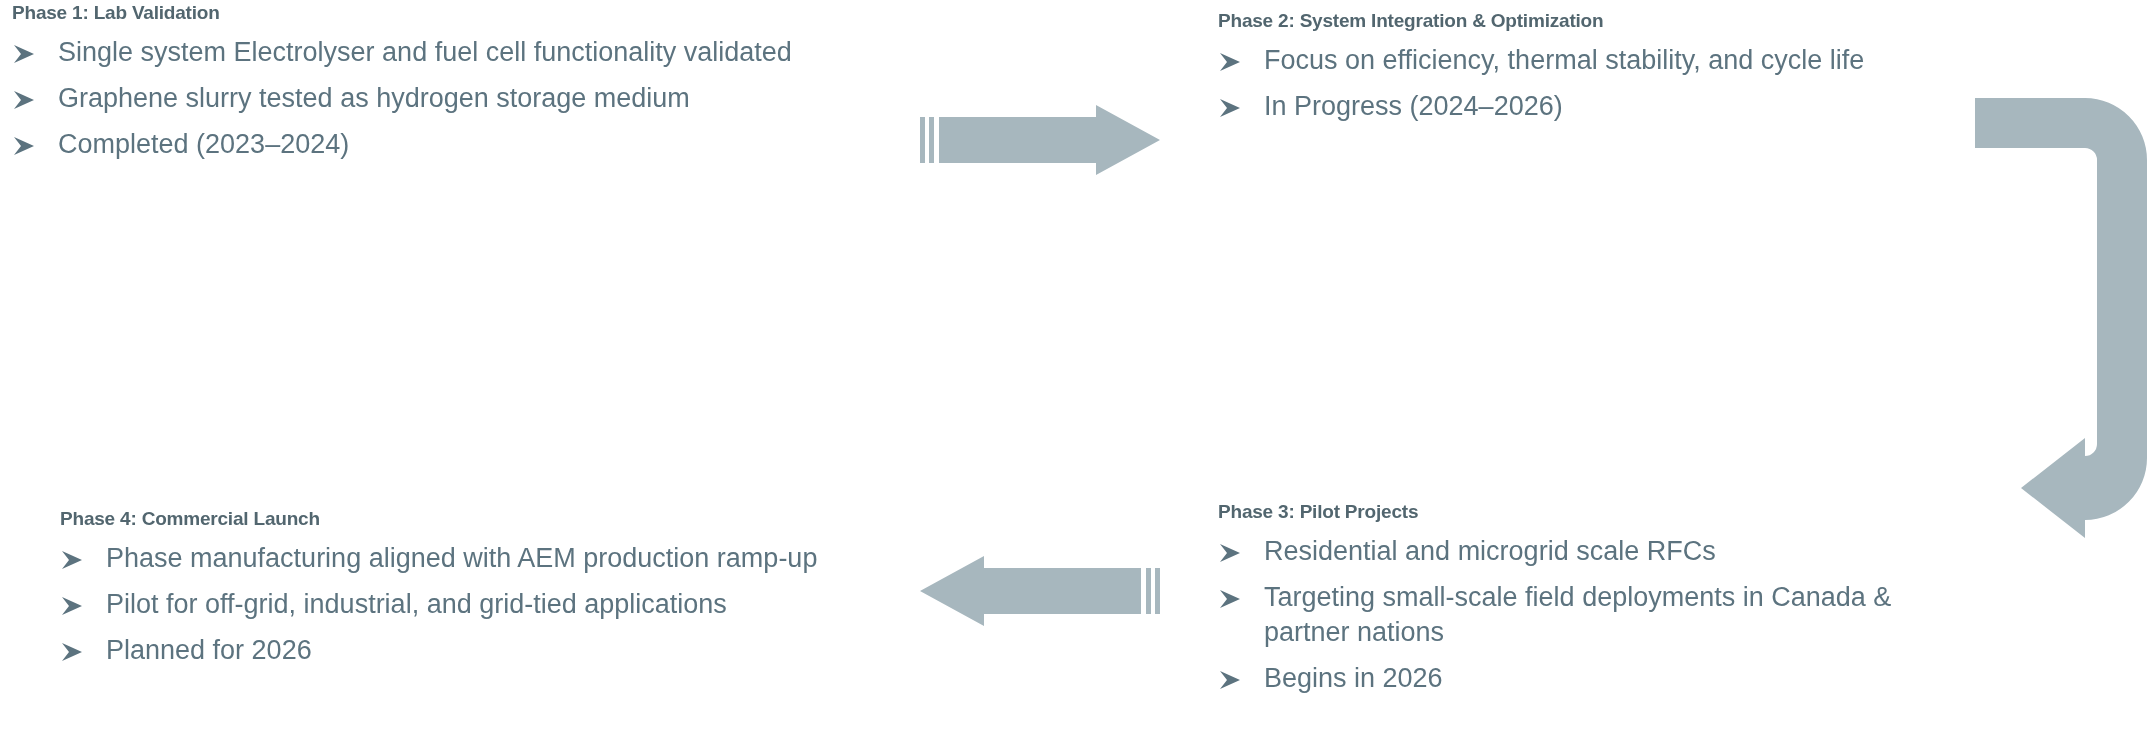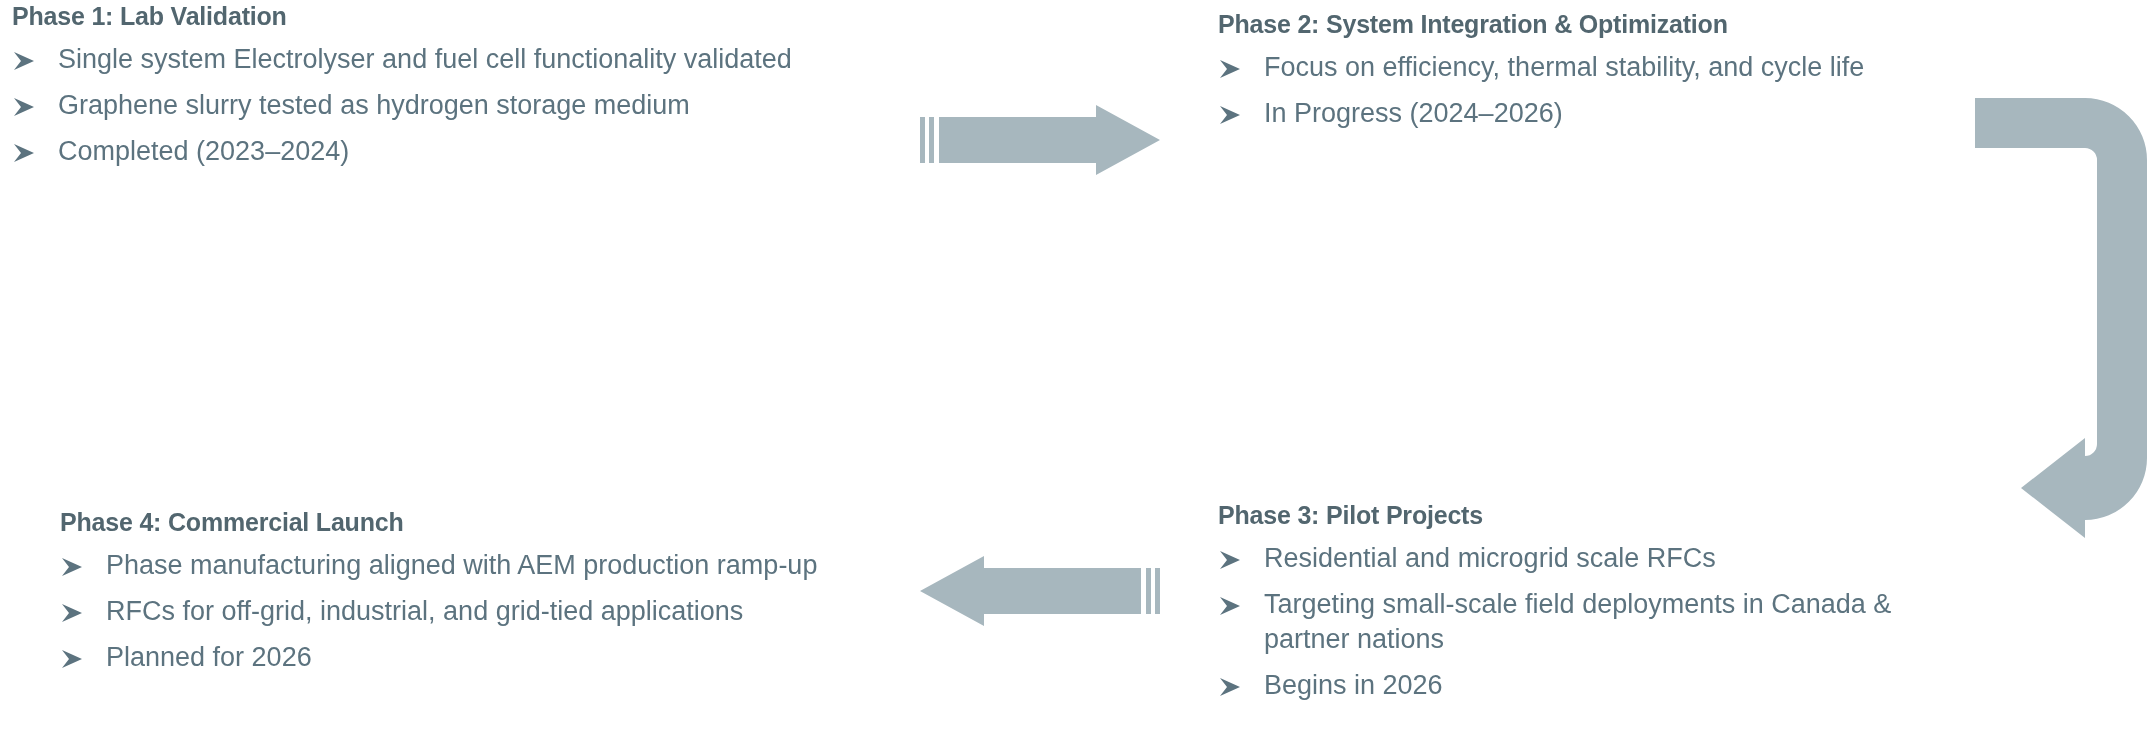--- a/index.html
+++ b/index.html
@@ -18,21 +18,21 @@
     width: 2154px;
     height: 752px;
     background: #ffffff;
   }
 
   
   .phase {
     position: absolute;
   }
   .phase-title {
-    font-size: 25px;
+    font-size: 19px;
     font-weight: bold;
     color: #52666f;
     letter-spacing: -0.2px;
     line-height: 1.15;
     white-space: nowrap;
     margin: 0 0 11px 0;
   }
   .bullets {
     list-style: none;
     margin: 0;
@@ -141,21 +141,21 @@
             </svg>
         </span>
         <span class="bullet-text">Phase manufacturing aligned with AEM production ramp-up</span>
       </li>
       <li class="bullet">
         <span class="bullet-marker">
           <svg width="26" height="20" viewBox="0 0 26 20">
               <path d="M2 1 L22 10 L2 19 L9 10 Z" fill="#5c737f"></path>
             </svg>
         </span>
-        <span class="bullet-text">RFCs for off-grid, industrial, and grid-tied applications</span>
+        <span class="bullet-text">Pilot for off-grid, industrial, and grid-tied applications</span>
       </li>
       <li class="bullet">
         <span class="bullet-marker">
           <svg width="26" height="20" viewBox="0 0 26 20">
               <path d="M2 1 L22 10 L2 19 L9 10 Z" fill="#5c737f"></path>
             </svg>
         </span>
         <span class="bullet-text">Planned for 2026</span>
       </li>
     </ul>

